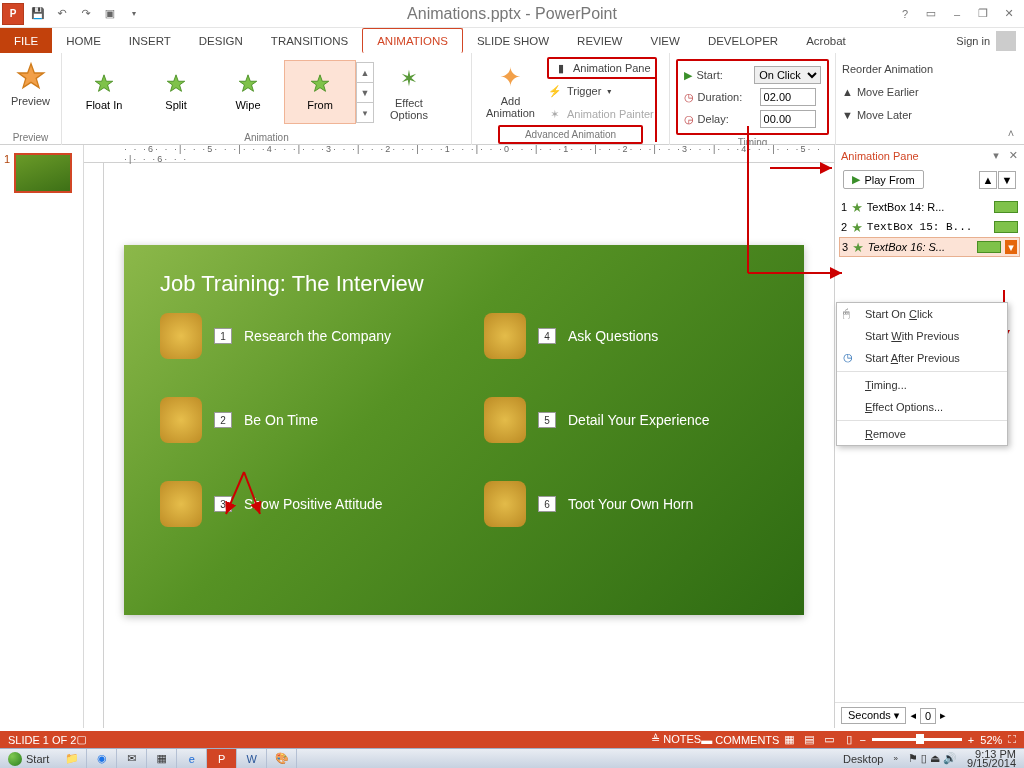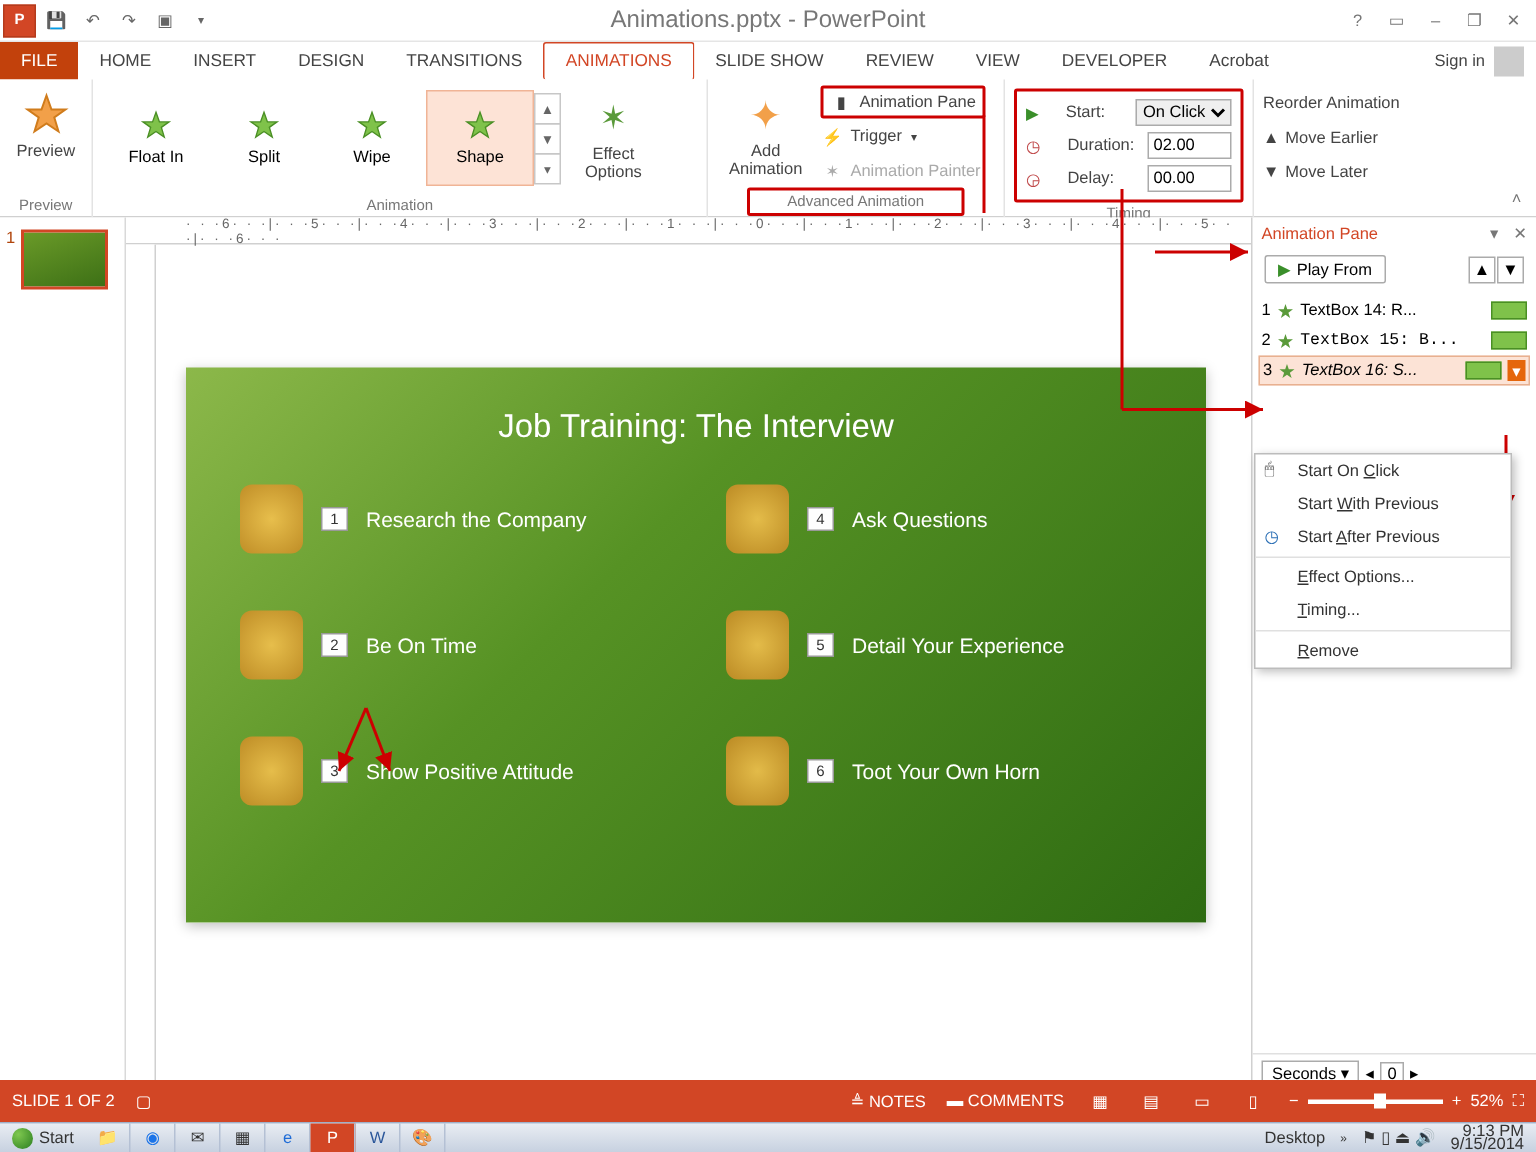--- a/index.html
+++ b/index.html
@@ -25,34 +25,34 @@
 .ribbon .bigbtn .lbl{font-size:11px;color:#444;text-align:center;line-height:12px;}
 .gallery{display:flex;align-items:center;}
 .gallery .item{width:72px;height:64px;display:flex;flex-direction:column;align-items:center;justify-content:center;gap:4px;border:1px solid transparent;}
 .gallery .item.sel{background:#fde3d6;border:1px solid #f0b496;}
 .gallery .star{width:22px;height:22px;}
 .gallery .nav{width:18px;display:flex;flex-direction:column;}
 .gallery .nav span{height:21px;border:1px solid #c7c7c7;display:flex;align-items:center;justify-content:center;color:#666;font-size:9px;margin-bottom:-1px;}
 .smallrow{display:flex;align-items:center;gap:4px;height:22px;color:#444;white-space:nowrap;}
 .smallrow .icon{width:16px;height:16px;display:flex;align-items:center;justify-content:center;}
 .timing-row{display:flex;align-items:center;gap:4px;height:22px;}
-.timing-row .lbl{width:58px;color:#444;margin-left:14px;}
+.timing-row .lbl{width:58px;color:#444;}
 .timing-row input{width:56px;height:18px;border:1px solid #ababab;padding:0 3px;font-size:11px;}
 .timing-row select{width:72px;height:18px;border:1px solid #ababab;font-size:11px;}
 .redbox{border:2px solid #cc0000;border-radius:2px;}
 .workspace{position:absolute;top:145px;left:0;right:0;bottom:40px;display:flex;}
 .thumbpanel{width:84px;background:#fff;border-right:1px solid #d9d9d9;padding:8px 4px;}
 .thumb{display:flex;gap:4px;}
 .thumb .num{color:#b0440b;font-size:11px;}
 .thumb .img{width:58px;height:40px;background:linear-gradient(160deg,#6a9a28,#3d7016);border:2px solid #d24625;}
 .editor{flex:1;position:relative;background:#fff;overflow:hidden;}
 .hruler{height:18px;background:#fff;border-bottom:1px solid #d0d0d0;font-size:9px;color:#666;display:flex;align-items:center;padding-left:40px;letter-spacing:2px;}
 .vruler{position:absolute;left:0;top:18px;bottom:0;width:20px;background:#fff;border-right:1px solid #d0d0d0;}
 .slide{position:absolute;left:40px;top:100px;width:680px;height:370px;background:linear-gradient(135deg,#8cb84a 0%,#569224 40%,#2e6b12 100%);box-shadow:0 2px 8px rgba(0,0,0,.25);padding:26px 36px;color:#fff;}
-.slide h1{font-size:22px;font-weight:normal;text-align:center;margin-bottom:26px;}
+.slide h1{font-size:22px;font-weight:normal;margin-bottom:16px;}
 .slide .cols{display:flex;gap:40px;}
 .slide .col{flex:1;display:flex;flex-direction:column;gap:38px;}
 .slide .row{display:flex;align-items:center;gap:12px;}
 .slide .figurine{width:42px;height:46px;background:radial-gradient(circle,#f4c14e,#c78a24);border-radius:8px;opacity:.9;}
 .slide .tag{width:18px;height:16px;background:#fefefe;color:#333;font-size:10px;display:flex;align-items:center;justify-content:center;border:1px solid #999;}
 .slide .txt{font-size:14px;}
 .animpane{width:190px;background:#fff;border-left:1px solid #d0d0d0;display:flex;flex-direction:column;}
 .animpane .hdr{display:flex;align-items:center;padding:4px 6px;color:#d24625;font-size:15px;}
 .animpane .hdr .tools{margin-left:auto;display:flex;gap:2px;color:#777;font-size:11px;}
 .animpane .playrow{display:flex;align-items:center;gap:6px;padding:4px 8px;}
@@ -65,21 +65,21 @@
 .animpane .li .star{color:#5a9a3a;font-size:13px;}
 .animpane .li .bar{width:24px;height:12px;background:#7fc24a;border:1px solid #4a8f24;}
 .animpane .li .dd{width:12px;height:14px;background:#e5660b;color:#fff;display:flex;align-items:center;justify-content:center;}
 .ctxmenu{position:absolute;right:16px;top:302px;width:172px;background:#fff;border:1px solid #bcbcbc;box-shadow:2px 2px 6px rgba(0,0,0,.25);z-index:50;}
 .ctxmenu .mi{padding:5px 10px 5px 28px;font-size:11px;color:#333;position:relative;cursor:pointer;}
 .ctxmenu .mi .ico{position:absolute;left:6px;top:4px;width:14px;height:14px;}
 .ctxmenu .mi u{text-decoration:underline;}
 .ctxmenu hr{border:none;border-top:1px solid #e0e0e0;margin:2px 0;}
 .animpane .footer{margin-top:auto;padding:4px 6px;display:flex;align-items:center;gap:4px;border-top:1px solid #e0e0e0;}
 .animpane .footer .sel{border:1px solid #ababab;padding:1px 6px;font-size:11px;}
-.statusbar{position:absolute;left:0;right:0;bottom:20px;height:28px;background:#d24625;color:#fff;display:flex;align-items:center;font-size:11px;padding:0 8px;gap:14px;}
+.statusbar{position:absolute;left:0;right:0;bottom:20px;height:17px;background:#d24625;color:#fff;display:flex;align-items:center;font-size:11px;padding:0 8px;}
 .statusbar .spacer{flex:1;}
 .statusbar .viewbtn{width:20px;height:16px;display:flex;align-items:center;justify-content:center;}
 .statusbar .zoom{display:flex;align-items:center;gap:6px;}
 .statusbar .slider{width:90px;height:3px;background:#fff;position:relative;}
 .statusbar .slider .thumb{width:8px;height:10px;background:#fff;position:absolute;left:44px;top:-4px;}
 .taskbar{position:absolute;left:0;right:0;bottom:0;height:20px;background:linear-gradient(#e9edf3,#c7d1e0);display:flex;align-items:center;font-size:10px;border-top:1px solid #9fb0c9;color:#333;}
 .taskbar .start{padding:0 8px;display:flex;align-items:center;gap:4px;}
 .taskbar .start .orb{width:14px;height:14px;border-radius:50%;background:radial-gradient(circle at 30% 30%,#7fc850,#2a7e1f);}
 .taskbar .tbicons{display:flex;}
 .taskbar .tbicons .tb{width:30px;height:20px;display:flex;align-items:center;justify-content:center;border-right:1px solid #b4c0d4;}
@@ -160,21 +160,21 @@
         <div class="item">
             <svg class="star" viewBox="0 0 24 24">
               <path d="M12 2l2.5 7h7l-5.6 4 2.1 7L12 16l-6 4 2.1-7L2.5 9h7z"></path>
             </svg>
             <span>Wipe</span>
           </div>
         <div class="item sel">
             <svg class="star" viewBox="0 0 24 24">
               <path d="M12 2l2.5 7h7l-5.6 4 2.1 7L12 16l-6 4 2.1-7L2.5 9h7z"></path>
             </svg>
-            <span>Shape</span>
+            <span>From</span>
           </div>
         <div class="nav">
             <span>▲</span>
             <span>▼</span>
             <span>▾</span>
           </div>
       </div>
       <div class="bigbtn" style="margin-left:8px;">
         <div class="icon" style="font-size:22px;color:#5a9a3a;">✶</div>
         <div class="lbl" style="white-space:pre-line;">Effect
@@ -349,22 +349,22 @@
       <span>▸</span>
     </div>
   </div>
 </div>
 
 <div class="ctxmenu">
   <div class="mi"><span class="ico">🖱</span><span>Start On <u>C</u>lick</span></div>
   <div class="mi"><span>Start <u>W</u>ith Previous</span></div>
   <div class="mi"><span class="ico" style="color:#2b6fb5;">◷</span><span>Start <u>A</u>fter Previous</span></div>
   <hr>
+  <div class="mi"><span><u>T</u>iming...</span></div>
   <div class="mi"><span><u>E</u>ffect Options...</span></div>
-  <div class="mi"><span><u>T</u>iming...</span></div>
   <hr>
   <div class="mi"><span><u>R</u>emove</span></div>
 </div>
 
 <svg class="redarrow" style="left:0;top:0;width:1024px;height:768px;">
   <defs>
       <marker id="ah" markerWidth="8" markerHeight="8" refX="6" refY="3" orient="auto">
         <path d="M0,0 L6,3 L0,6 z" fill="#cc0000"></path>
       </marker>
     </defs>

